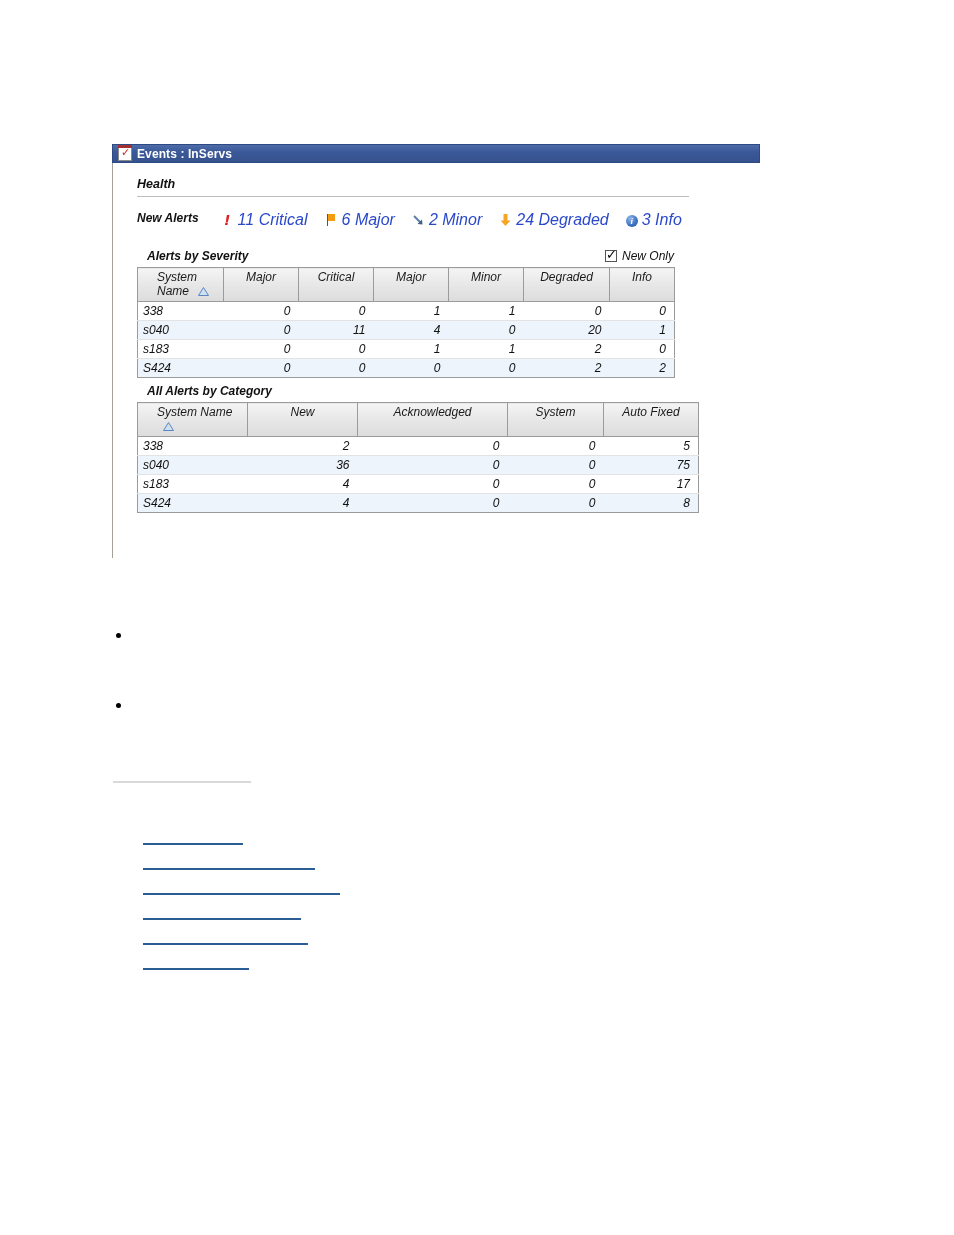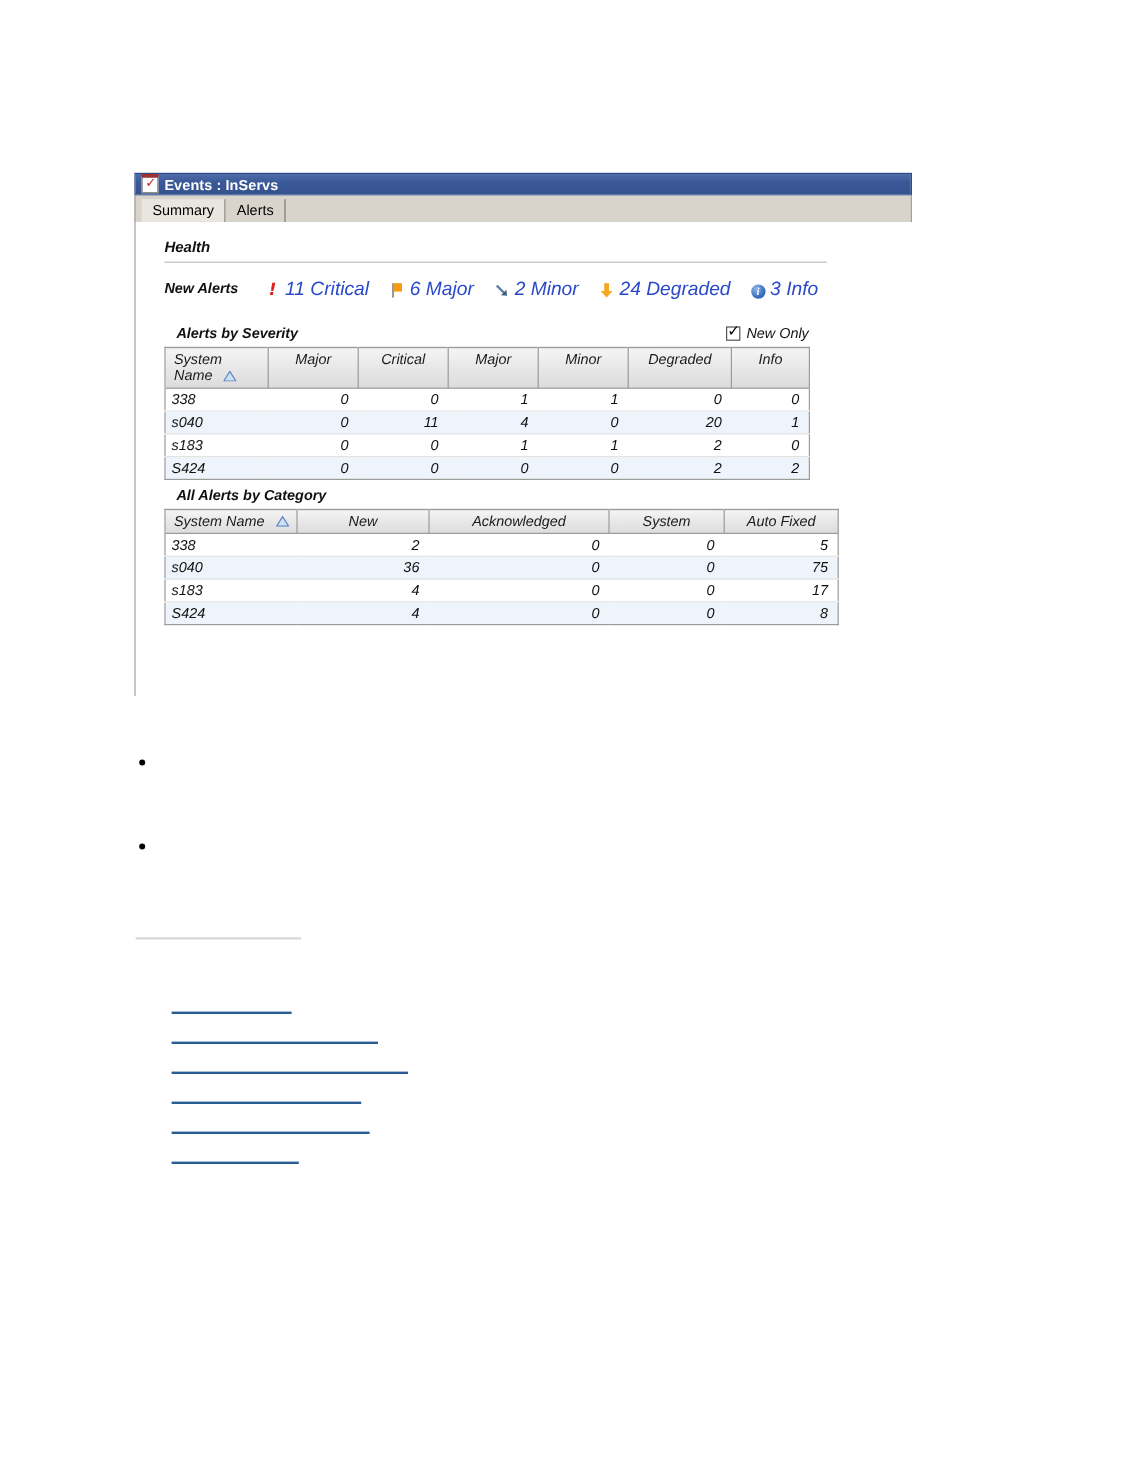--- a/index.html
+++ b/index.html
@@ -257,21 +257,21 @@
     color: #1a1a1a;
     text-align: center;
     padding: 2px 4px;
     vertical-align: top;
     height: 30px;
     box-sizing: border-box;
   }
   table.grid th:last-child { border-right: none; }
   table.grid th.col-name {
     text-align: left;
-    padding-left: 7px;
+    padding-left: 19px;
   }
   table.grid td {
     border-bottom: 1px solid #e3e3e3;
     padding: 2px 8px 2px 4px;
     text-align: right;
     height: 18px;
     color: #111111;
     box-sizing: border-box;
     white-space: nowrap;
   }
@@ -329,24 +329,20 @@
 
 <div class="app-window">
 
   <div class="titlebar">
     <span class="titlebar-icon">
       <span class="tick">✓</span>
     </span>
     <span class="titlebar-text">Events : InServs</span>
   </div>
 
-  <div class="tabstrip">
-    <div class="tab active">Summary</div>
-    <div class="tab">Alerts</div>
-  </div>
 
   <div class="panel">
     <div class="panel-inner">
 
       <div class="section-title">Health</div>
       <div class="rule"></div>
 
       <div class="new-alerts-row">
         <span class="new-alerts-label">New Alerts</span>
 

